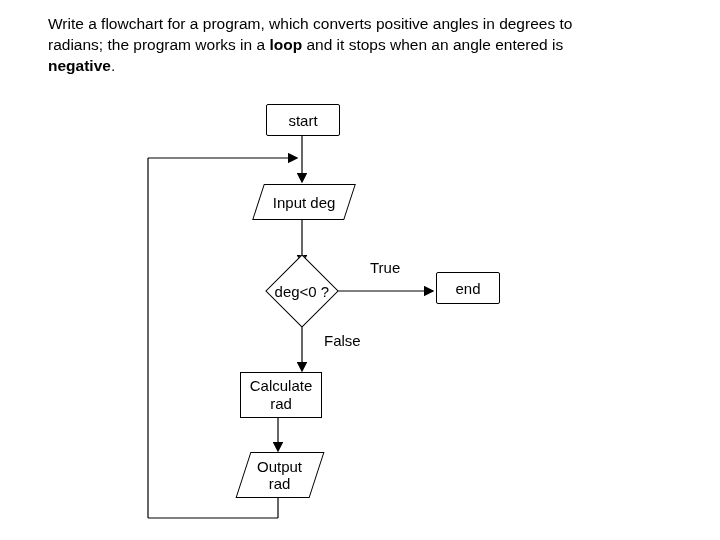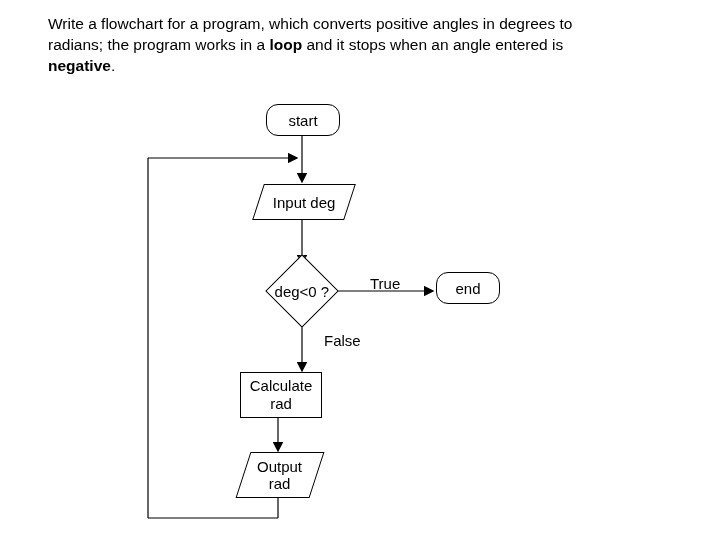--- a/index.html
+++ b/index.html
@@ -31,21 +31,21 @@
   }
   
   .fc {
     position: absolute;
     font-size: 15px;
     text-align: center;
     background: #fff;
   }
   .rounded {
     border: 1px solid #000;
-    border-radius: 12px;
+    border-radius: 2px;
     display: flex;
     align-items: center;
     justify-content: center;
   }
   .rect {
     border: 1px solid #000;
     display: flex;
     align-items: center;
     justify-content: center;
     flex-direction: column;
@@ -119,21 +119,21 @@
   </div>
 
   <div class="fc para" style="left:258px; top:184px; width:90px; height:34px;">
     <span>Input deg</span>
   </div>
 
   <div class="fc diamond" style="left:276px; top:265px; width:50px; height:50px;">
     <span>deg&lt;0 ?</span>
   </div>
 
-  <div class="label" style="left:370px; top:275px;text-align:right;">True</div>
+  <div class="label" style="left:370px; top:259px;text-align:right;">True</div>
 
   <div class="fc rounded" style="left:436px; top:272px; width:62px; height:30px;">
     <span>end</span>
   </div>
 
   <div class="label" style="left:312px; top:332px;margin-left:12px;">False</div>
 
   <div class="fc rect" style="left:240px; top:372px; width:80px; height:44px;">
     <span>
       <span style="white-space:pre-line;">Calculate

